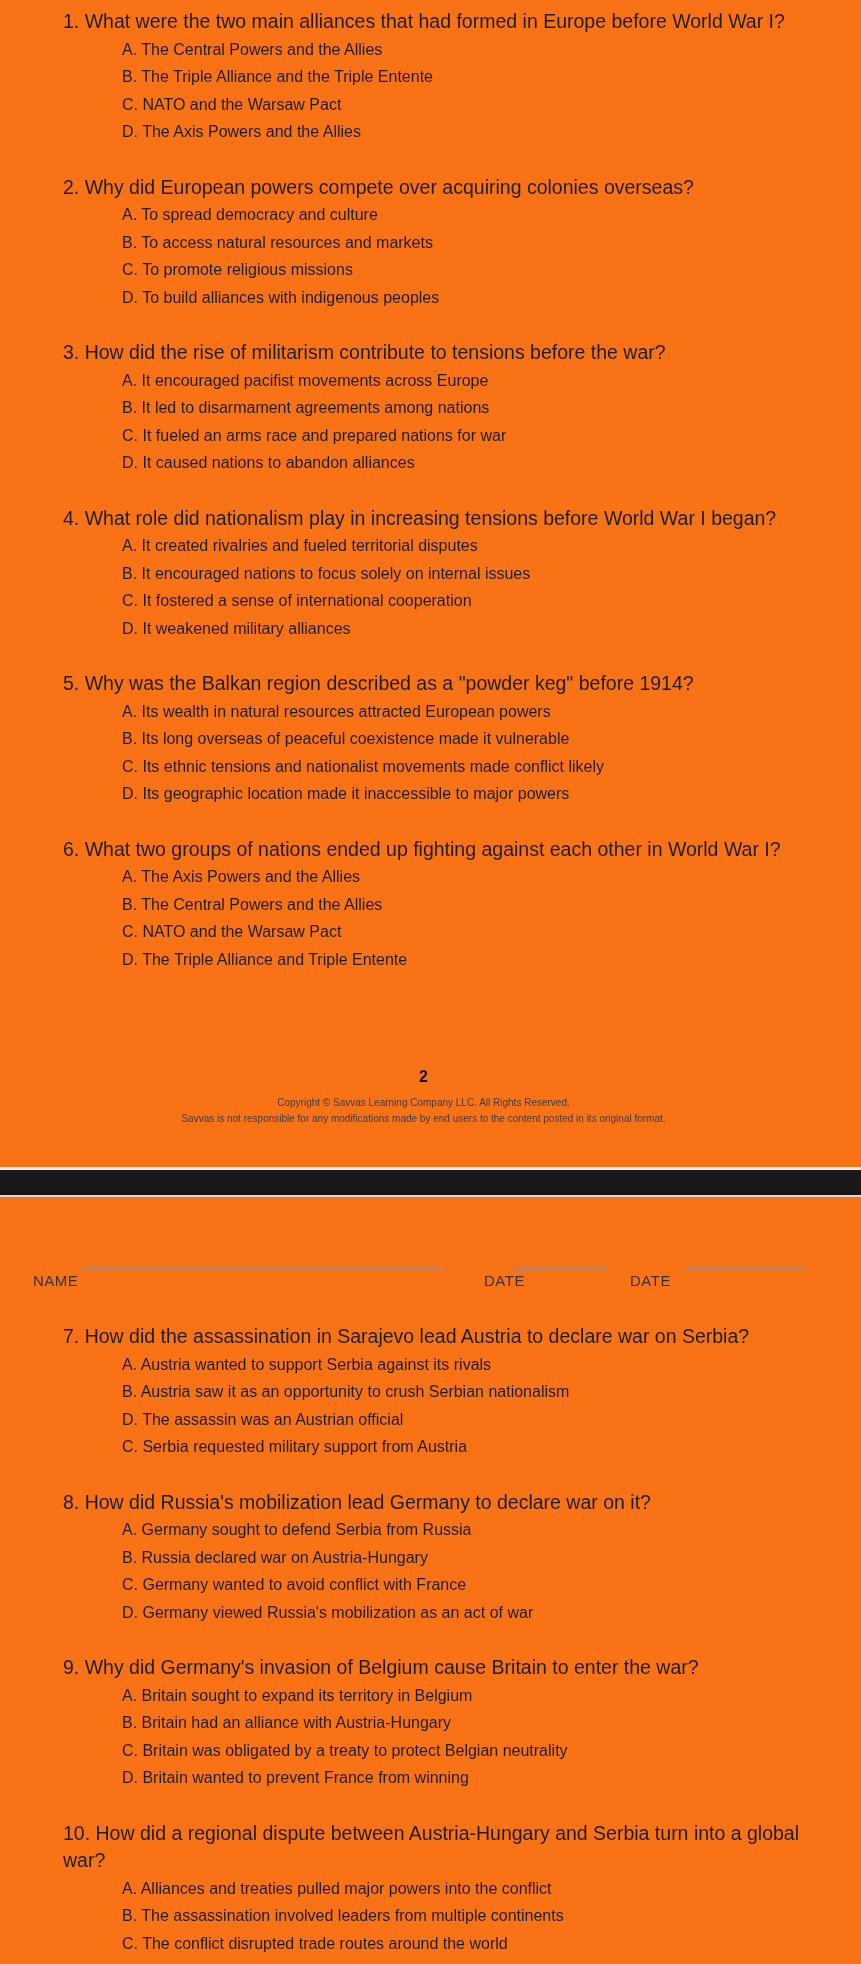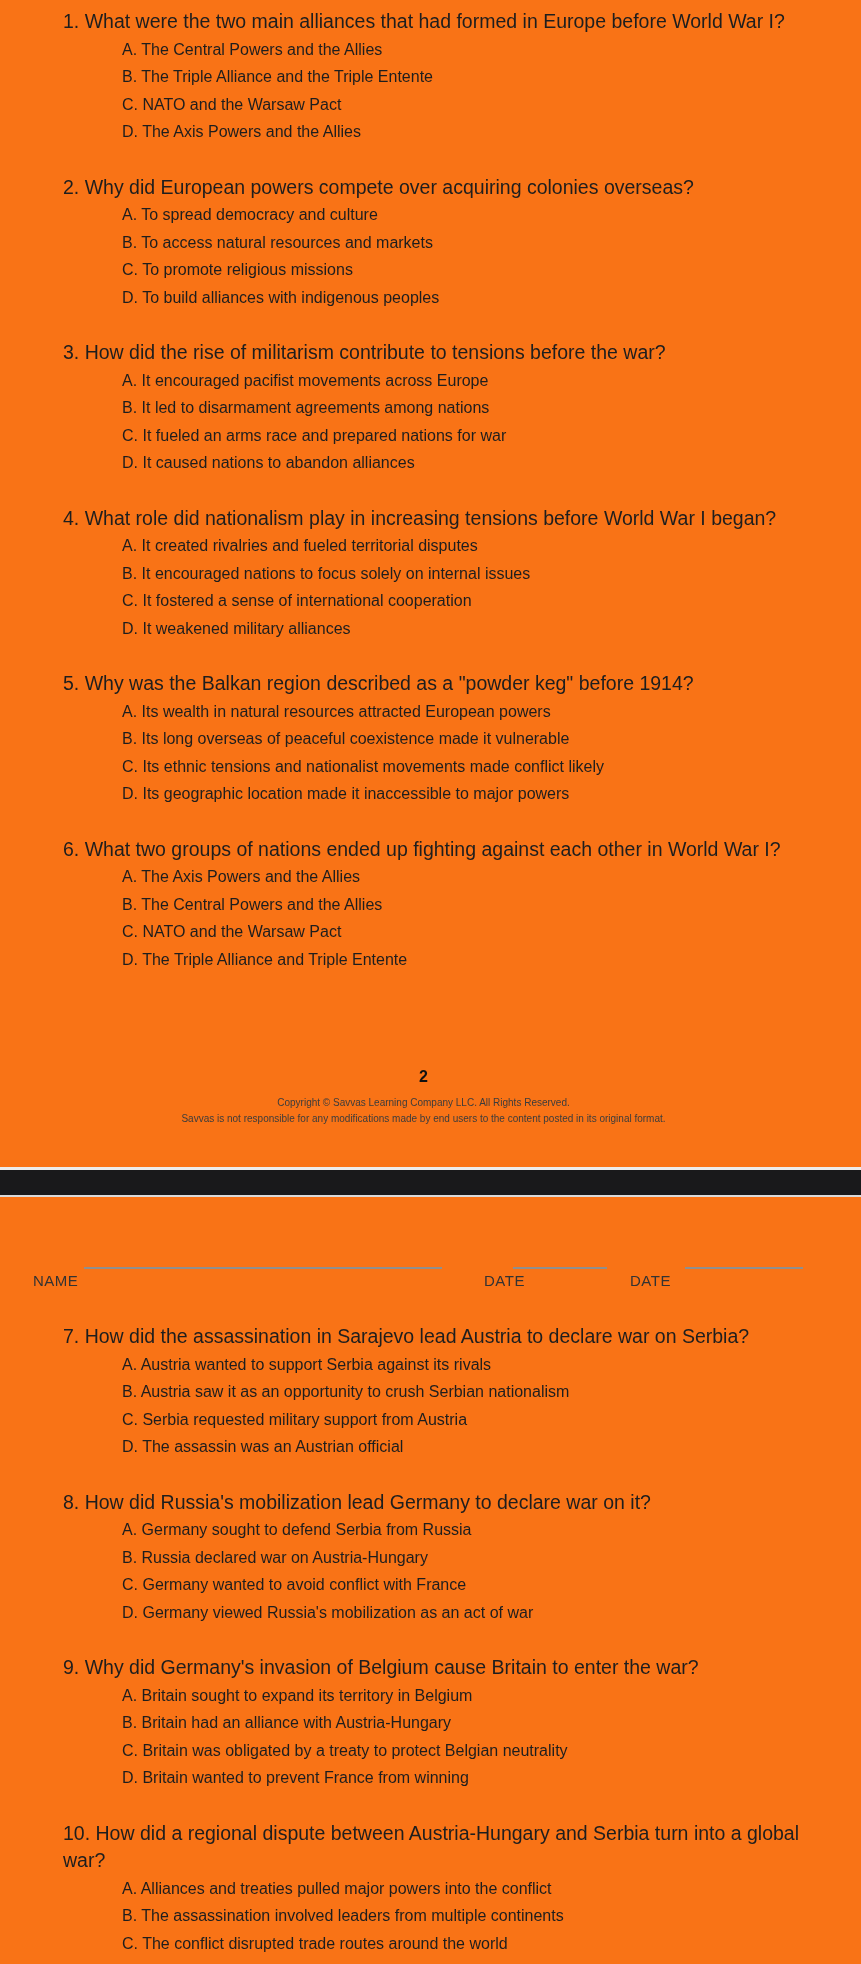--- a/index.html
+++ b/index.html
@@ -106,22 +106,22 @@
 
       <span class="hdr-label class-label">DATE</span>
       <span class="hdr-line class-line"></span>
     </div>
 
     <div class="questions p2-q" id="p2-questions">
         <div class="q-block">
           <div class="q-line">7. How did the assassination in Sarajevo lead Austria to declare war on Serbia?</div>
           <div class="q-opt">A. Austria wanted to support Serbia against its rivals</div>
           <div class="q-opt">B. Austria saw it as an opportunity to crush Serbian nationalism</div>
+          <div class="q-opt">D. The assassin was an Austrian official</div>
           <div class="q-opt">C. Serbia requested military support from Austria</div>
-          <div class="q-opt">D. The assassin was an Austrian official</div>
         </div>
         <div class="q-block">
           <div class="q-line">8. How did Russia's mobilization lead Germany to declare war on it?</div>
           <div class="q-opt">A. Germany sought to defend Serbia from Russia</div>
           <div class="q-opt">B. Russia declared war on Austria-Hungary</div>
           <div class="q-opt">C. Germany wanted to avoid conflict with France</div>
           <div class="q-opt">D. Germany viewed Russia's mobilization as an act of war</div>
         </div>
         <div class="q-block">
           <div class="q-line">9. Why did Germany's invasion of Belgium cause Britain to enter the war?</div>

